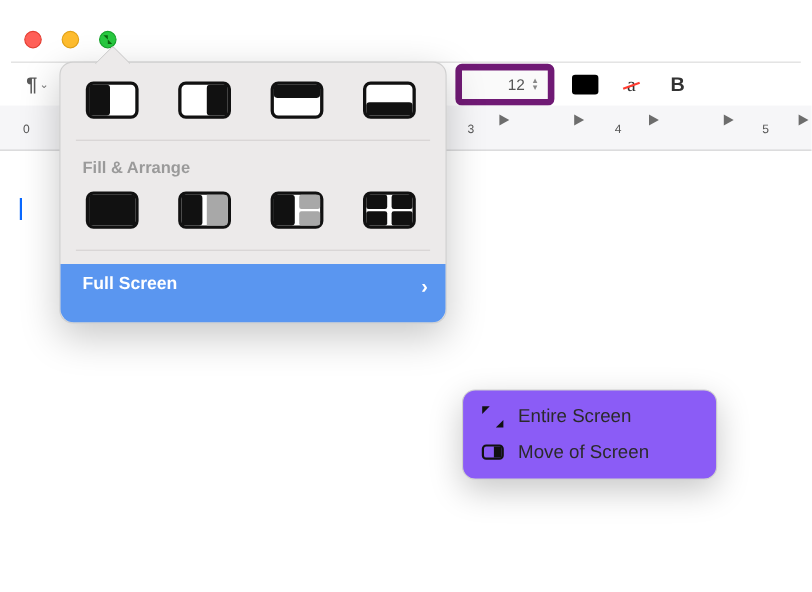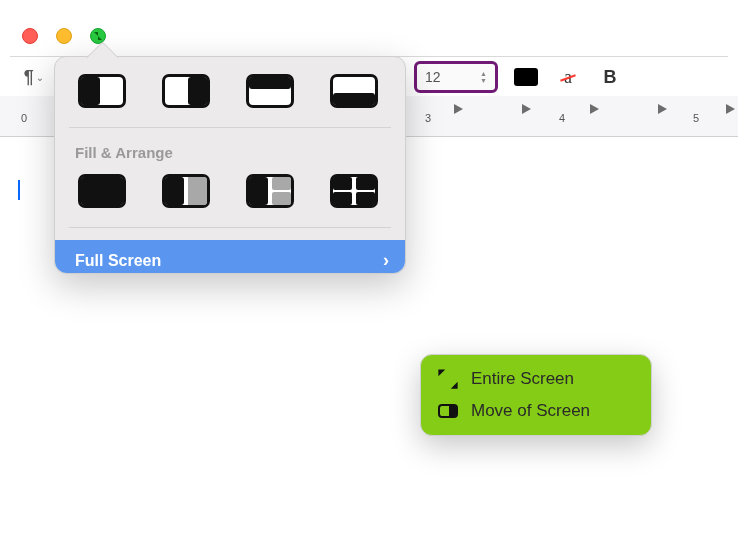--- a/index.html
+++ b/index.html
@@ -13,45 +13,45 @@
   .tl-max:before{content:"";position:absolute;left:3px;top:3px;width:0;height:0;border-right:4px solid #0a650f;border-bottom:4px solid transparent;}
   .tl-max:after{content:"";position:absolute;right:3px;bottom:3px;width:0;height:0;border-left:4px solid #0a650f;border-top:4px solid transparent;}
   
   .toolbar{position:absolute;left:10px;top:56px;right:10px;height:40px;border-top:1px solid #d9d9d9;border-bottom:1px solid #d9d9d9;display:flex;align-items:center;padding:0 10px;gap:14px;color:#333;}
   .tb-btn{display:flex;align-items:center;justify-content:center;min-width:28px;height:26px;border-radius:5px;}
   .pilcrow{font-size:18px;font-weight:600;color:#5a5a5a;}
   .chev{font-size:10px;color:#7a7a7a;margin-left:2px;}
   .font-select{flex:1;max-width:320px;display:flex;align-items:center;border:1px solid #ddd;border-radius:6px;height:26px;padding:0 8px;color:#555;background:#fafafa;}
   .font-select .sel-label{flex:1;overflow:hidden;}
   .updown{display:flex;flex-direction:column;font-size:7px;line-height:7px;color:#888;margin-left:6px;}
-  .size-select{width:62px;display:flex;align-items:center;border:3px solid #701a75;border-radius:6px;height:26px;padding:0 8px;color:#555;background:#fafafa;}
+  .size-select{width:62px;display:flex;align-items:center;border:6px solid #701a75;border-radius:6px;height:26px;padding:0 8px;color:#555;background:#fafafa;text-align:right;}
   .size-select .sz{flex:1;}
   .swatch{width:24px;height:18px;background:#000;border-radius:3px;}
   .strike-a{position:relative;font-size:18px;font-family:serif;color:#333;}
   .strike-a:after{content:"";position:absolute;left:-4px;right:-4px;top:50%;height:2px;background:#ff3b30;transform:rotate(-20deg);}
   .bold-b{font-weight:700;font-size:18px;}
   
   .ruler{position:absolute;left:0;right:0;top:96px;height:40px;background:#f6f6f8;border-bottom:1px solid #d0d0d0;}
   .ruler-inner{position:absolute;left:10px;right:10px;top:0;bottom:0;}
   .ruler-num{position:absolute;top:16px;font-size:11px;color:#555;transform:translateX(-50%);font-family:Helvetica,Arial,sans-serif;}
   .play{position:absolute;top:8px;width:0;height:0;border-left:9px solid #6d6d6d;border-top:5px solid transparent;border-bottom:5px solid transparent;}
   
   .docarea{position:absolute;left:10px;top:138px;right:10px;bottom:0;}
   .cursor{position:absolute;left:8px;top:42px;width:2px;height:20px;background:#0a68ff;}
   
   .panel{position:absolute;left:54px;top:56px;width:350px;background:#eceaea;border:1px solid #cfcfcf;border-radius:12px;box-shadow:0 12px 36px rgba(0,0,0,0.22);padding:14px 0 0 0;}
   .panel .callout{position:absolute;left:36px;top:-11px;width:22px;height:22px;background:#eceaea;border-left:1px solid #cfcfcf;border-top:1px solid #cfcfcf;transform:rotate(45deg);border-radius:3px 0 0 0;}
   .sec-title{font-size:15px;font-weight:600;color:#9a9a9a;padding:4px 20px 10px 20px;}
   .grid4{display:flex;gap:34px;padding:2px 20px 18px 22px;}
   .rect-wrap{width:50px;height:36px;display:flex;align-items:center;justify-content:center;}
   .divider{height:1px;background:#d4d2d2;margin:0 14px 12px 14px;}
-  .fullrow{display:flex;align-items:center;justify-content:space-between;background:#5a96f0;color:#fff;font-weight:600;font-size:16px;padding:10px 16px 2px 20px;border-radius:0 0 12px 12px;margin-top:6px;}
+  .fullrow{display:flex;justify-content:space-between;background:#5a96f0;color:#fff;font-weight:600;font-size:16px;padding:10px 16px 22px 20px;border-radius:0 0 12px 12px;margin-top:6px;}
   .fullrow .arrow{font-size:18px;}
   
-  .submenu{position:absolute;left:420px;top:354px;width:230px;background:#84cc16;border:1px solid #cfcfcf;border-radius:12px;box-shadow:0 10px 30px rgba(0,0,0,0.22);padding:8px 0;}
+  .submenu{position:absolute;left:420px;top:354px;width:230px;background:#8b5cf6;border:1px solid #cfcfcf;border-radius:12px;box-shadow:0 10px 30px rgba(0,0,0,0.22);padding:8px 0;}
   .sub-item{display:flex;align-items:center;gap:12px;padding:6px 16px;font-size:17px;color:#2a2a2a;}
   .sub-item .ic{width:22px;height:18px;display:flex;align-items:center;justify-content:center;flex-shrink:0;}
   
   .wbox{width:48px;height:34px;border:3px solid #111;border-radius:7px;background:#fff;position:relative;box-sizing:border-box;}
   .half{position:absolute;background:#111;border-radius:3px;}
   .half.l{left:0;top:0;bottom:0;width:45%;}
   .half.r{right:0;top:0;bottom:0;width:45%;}
   .half.t{left:0;right:0;top:0;height:42%;}
   .half.b{left:0;right:0;bottom:0;height:42%;}
   .half.full{left:0;right:0;top:0;bottom:0;border-radius:3px;}

